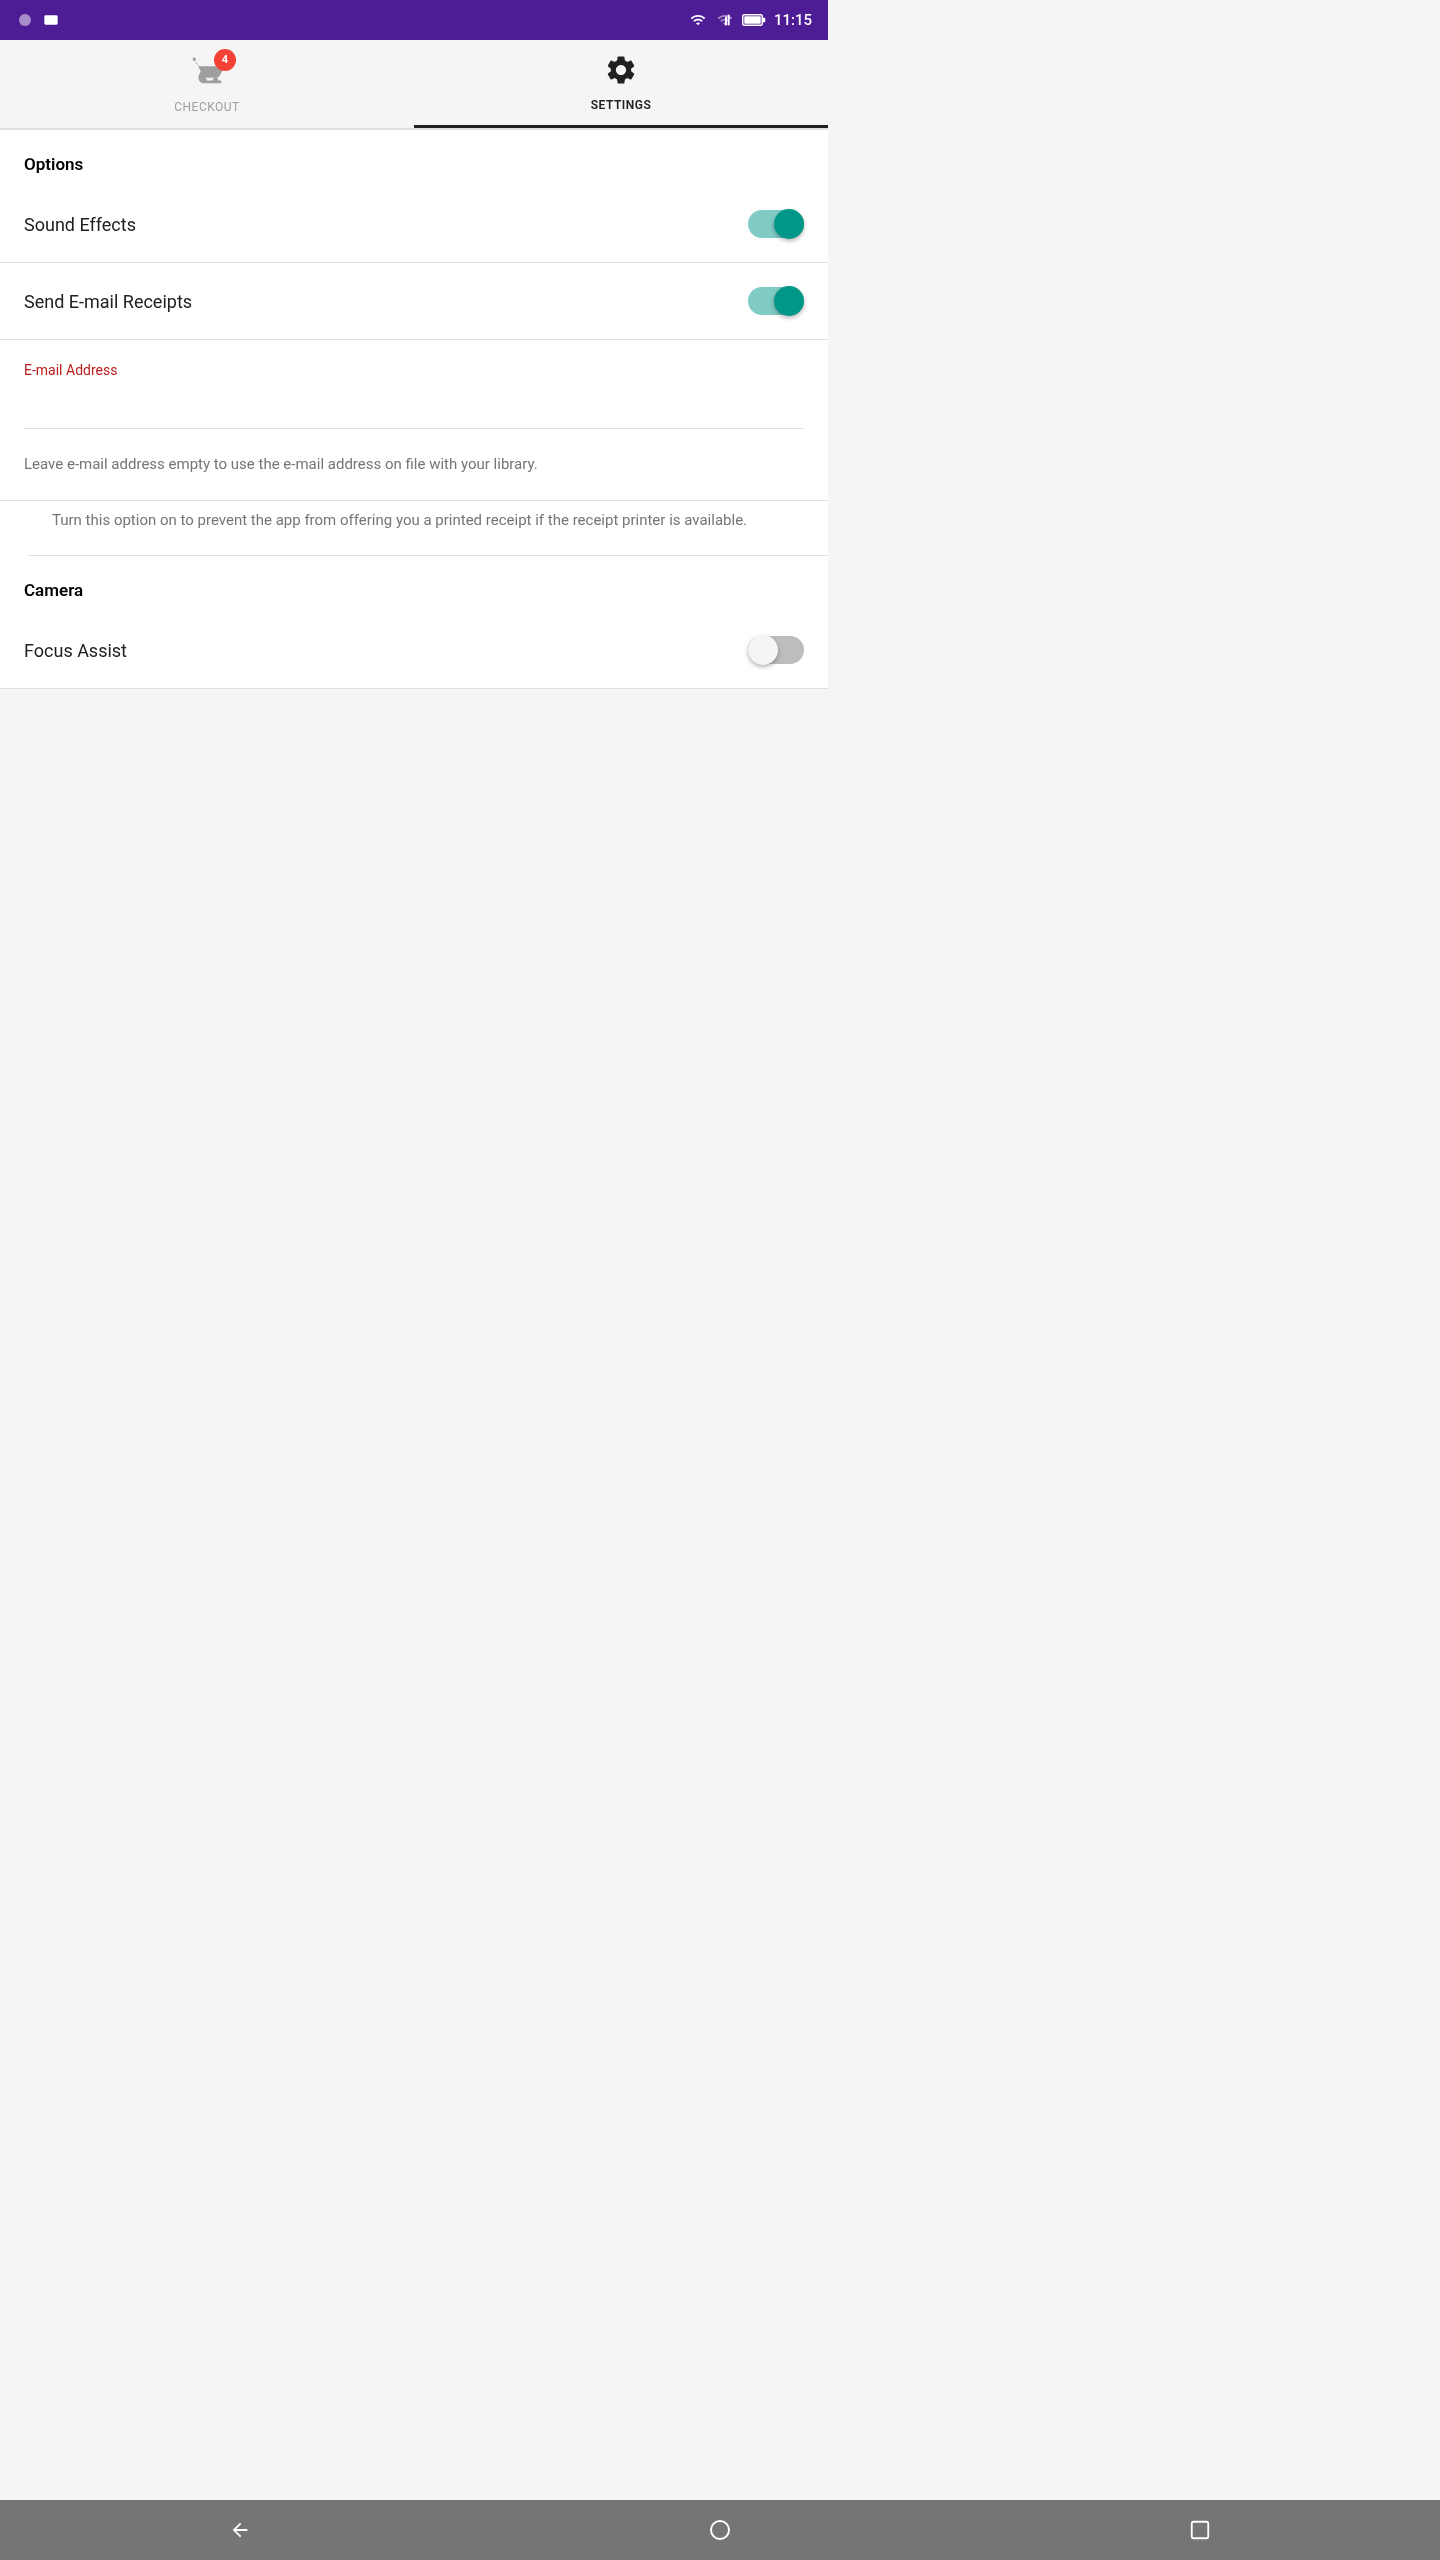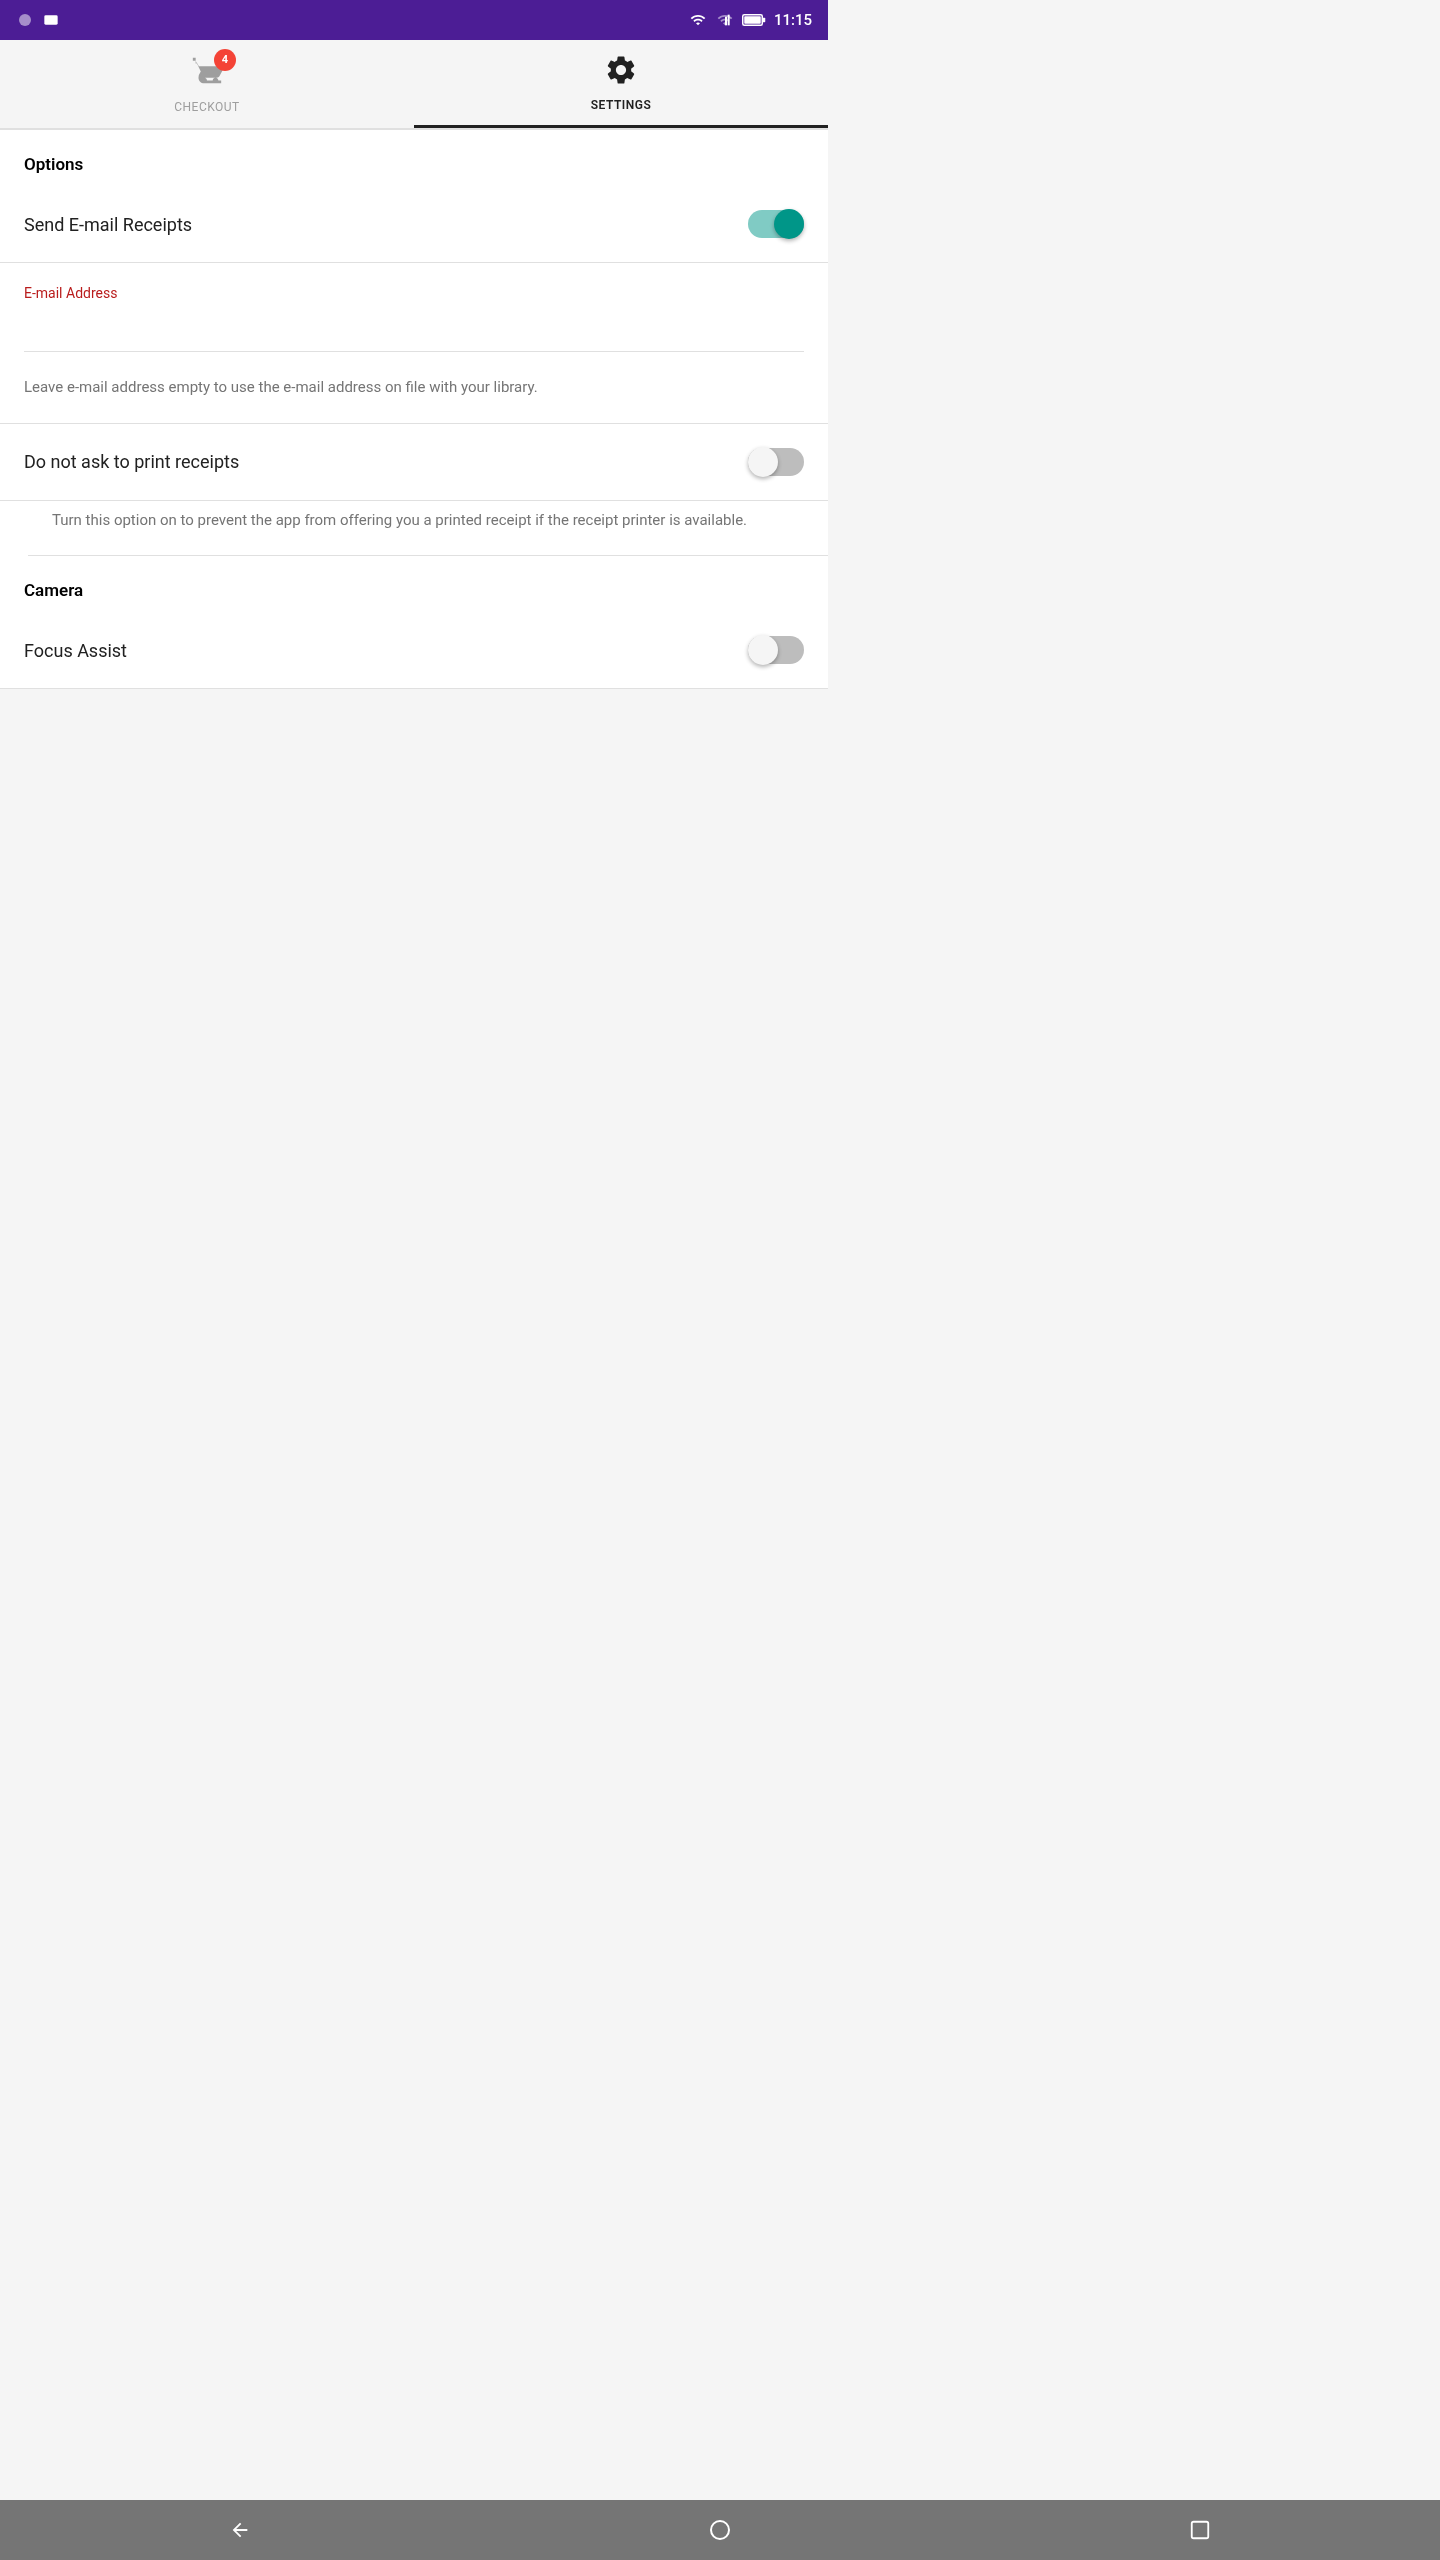--- a/index.html
+++ b/index.html
@@ -269,42 +269,42 @@
       </svg>
     </div>
     <span class="tab-label" style="color:#212121; font-weight:600;">SETTINGS</span>
   </div>
 </div>
 
 <div class="content">
 
   <div class="section-header">Options</div>
 
+  <div class="setting-row">
+    <span class="setting-label">Sound Effects</span>
+    <div class="toggle">
+      <div class="toggle-track on"></div>
+      <div class="toggle-thumb on"></div>
+    </div>
+  </div>
 
   <div class="setting-row">
     <span class="setting-label">Send E-mail Receipts</span>
     <div class="toggle">
       <div class="toggle-track on"></div>
       <div class="toggle-thumb on"></div>
     </div>
   </div>
 
   <div class="email-section">
     <div class="email-label">E-mail Address</div>
     <input class="email-input" type="email" style="">
   </div>
   <div class="email-hint">Leave e-mail address empty to use the e-mail address on file with your library.</div>
 
-  <div class="setting-row">
-    <span class="setting-label">Do not ask to print receipts</span>
-    <div class="toggle">
-      <div class="toggle-track off"></div>
-      <div class="toggle-thumb off"></div>
-    </div>
-  </div>
   <div class="setting-description">Turn this option on to prevent the app from offering you a printed receipt if the receipt printer is available.</div>
 
   <div class="section-header">Camera</div>
 
   <div class="setting-row">
     <span class="setting-label">Focus Assist</span>
     <div class="toggle">
       <div class="toggle-track off"></div>
       <div class="toggle-thumb off"></div>
     </div>

